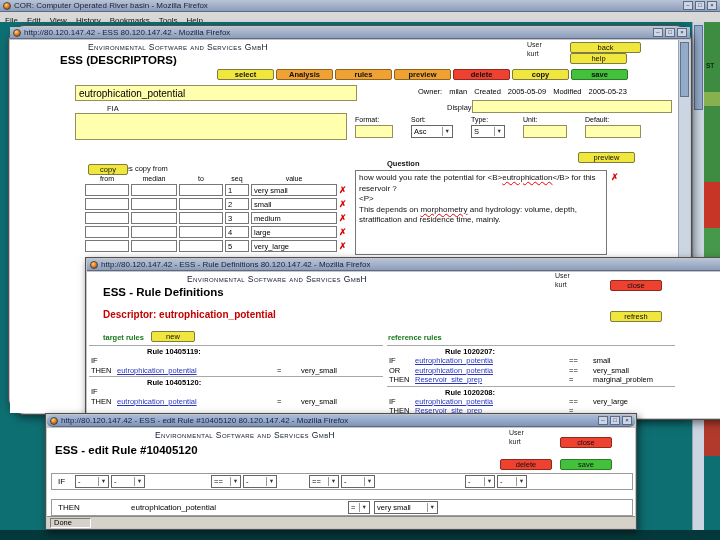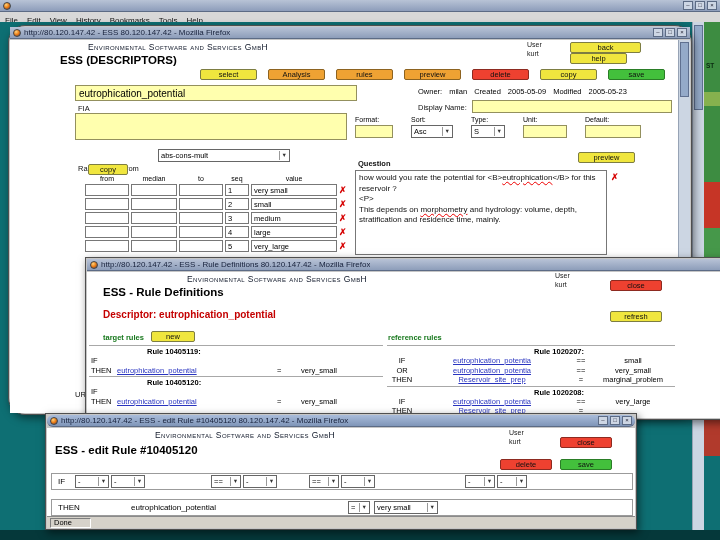--- a/index.html
+++ b/index.html
@@ -18,21 +18,21 @@
   .wframe>.tbar{margin:1px;}
   .wcontent{position:relative;margin:0 1px 1px;background:#fff;overflow:hidden;}
   .brand{position:absolute;font-variant:small-caps;font-weight:normal;font-size:8.5px;letter-spacing:.4px;color:#121a2b;white-space:nowrap;}
   .userbox{position:absolute;font-size:7px;line-height:8.5px;color:#222;}
   .btn{position:absolute;height:11px;line-height:9px;text-align:center;font-size:7.5px;border:1px solid #7d7d42;border-radius:2px;color:#101010;cursor:pointer;overflow:hidden;}
   .btn.yellow{background:#f0e63e;}
   .btn.orange{background:#efa233;border-color:#8d6320;}
   .btn.red{background:#ee4130;border-color:#8d2a20;}
   .btn.green{background:#43c03c;border-color:#2a7d26;}
   .ptitle{position:absolute;font-size:11.5px;font-weight:bold;white-space:nowrap;}
-  .lbl{position:absolute;font-size:7.5px;color:#111;white-space:nowrap;}
+  .lbl{position:absolute;font-size:7.5px;color:#111;white-space:nowrap;margin-left:29px;}
   .yin{background:#ffffae;border:1px solid #93905e;font-size:9px;padding:0 3px;font-family:inherit;}
   .fsel{display:inline-flex;align-items:center;justify-content:space-between;background:#fff;border:1px solid #666;height:13px;font-size:7.5px;padding:0 2px;gap:2px;white-space:nowrap;}
   .fsel .arr{font-size:5.5px;color:#333;border-left:1px solid #999;padding-left:2px;line-height:9px;}
   .vscroll{position:absolute;top:0;right:0;bottom:0;width:12px;background:#ccd6e3;border-left:1px solid #97a3b5;}
   .vthumb{position:absolute;left:1px;right:1px;background:#94aac9;border:1px solid #5f7090;}
   .glabel{position:absolute;font-size:7.5px;font-weight:bold;color:#17781c;white-space:nowrap;}
   .rhead{position:absolute;font-size:10px;font-weight:bold;color:#c40000;white-space:nowrap;}
   .rule-col{position:absolute;font-size:7.5px;}
   .rule-block{border-top:1px solid #a8a8a8;padding:1px 2px;}
   .rule-id{font-weight:bold;margin-left:56px;line-height:9px;}
@@ -58,20 +58,21 @@
   .cor-map{position:absolute;left:704px;top:22px;width:16px;height:508px;overflow:hidden;}
   .map-label{position:absolute;top:40px;left:2px;font-size:6.5px;color:#0a2a10;font-weight:bold;}
 </style>
 </head>
 <body>
 
 <div class="screen">
 
   <div class="tbar" style="position:absolute;left:0;top:0;width:720px;">
     <span class="wicon"></span>
+    <span class="ttext">COR: Computer Operated River basin - Mozilla Firefox</span>
     <span class="wbtns">
       <span class="wbtn">–</span>
       <span class="wbtn">□</span>
       <span class="wbtn">×</span>
     </span>
   </div>
   <div style="position:absolute;left:0;top:12px;width:720px;height:10px;background:#d8d8d8;border-bottom:1px solid #9d9d9d;display:flex;align-items:center;gap:9px;padding:8px 5px;">
     <span class="menu-item">File</span>
     <span class="menu-item">Edit</span>
     <span class="menu-item">View</span>
@@ -112,21 +113,21 @@
     <div class="wcontent" style="height:373px;">
       <div class="brand" style="left:78px;top:2px;">Environmental Software and Services GmbH</div>
       <div class="userbox" style="left:517px;top:1px;">
         <div>User</div>
         <div>kurt</div>
       </div>
       <span class="btn yellow" style="left:560px;top:2px;width:71px;">back</span>
       <span class="btn yellow" style="left:560px;top:13px;width:57px;">help</span>
       <div class="ptitle" style="left:50px;top:14px;">ESS (DESCRIPTORS)</div>
 
-      <div style="position:absolute;left:190px;top:29px;display:flex;gap:11px;">
+      <div style="position:absolute;left:207px;top:29px;display:flex;gap:2px;font-weight:bold;">
         <span class="btn yellow" style="position:static;width:57px;">select</span>
         <span class="btn orange" style="position:static;width:57px;">Analysis</span>
         <span class="btn orange" style="position:static;width:57px;">rules</span>
         <span class="btn orange" style="position:static;width:57px;">preview</span>
         <span class="btn red" style="position:static;width:57px;">delete</span>
         <span class="btn yellow" style="position:static;width:57px;">copy</span>
         <span class="btn green" style="position:static;width:57px;">save</span>
       </div>
 
       <input class="yin" style="position: absolute; left: 65px; top: 45px; width: 282px; height: 16px; font-size: 10px;" value="eutrophication_potential">
@@ -169,24 +170,20 @@
           <span>Unit:</span>
           <input class="yin" style="width: 44px; height: 13px;">
         </div>
         <div class="fgroup">
           <span>Default:</span>
           <input class="yin" style="width: 56px; height: 13px;">
         </div>
       </div>
 
       <span class="lbl" style="left:68px;top:124px;">Ranges copy from</span>
-      <span class="fsel" style="position:absolute;left:148px;top:109px;width:132px;">
-        <span>abs-cons-mult</span>
-        <span class="arr">▼</span>
-      </span>
       <span class="lbl" style="left:348px;top:119px;font-weight:bold;">Question</span>
       <span class="btn yellow" style="left:568px;top:112px;width:57px;">preview</span>
       <span class="btn yellow" style="left:78px;top:124px;width:40px;">copy</span>
 
       <div class="dtable">
         <div class="dhead">
           <span>from</span>
           <span>median</span>
           <span>to</span>
           <span>seq</span>
@@ -301,21 +298,21 @@
           </div>
           <div class="rline">
             <span>THEN</span>
             <span class="rlink">eutrophication_potential</span>
             <span>=</span>
             <span>very_small</span>
           </div>
         </div>
       </div>
 
-      <div class="rule-col" style="left:300px;top:73px;width:288px;text-align:center;">
+      <div class="rule-col" style="left:300px;top:73px;width:288px;">
         <div class="rule-block">
           <div class="rule-id">Rule 1020207:</div>
           <div class="rline">
             <span>IF</span>
             <span class="rlink">eutrophication_potentia</span>
             <span>==</span>
             <span>small</span>
           </div>
           <div class="rline">
             <span>OR</span>

